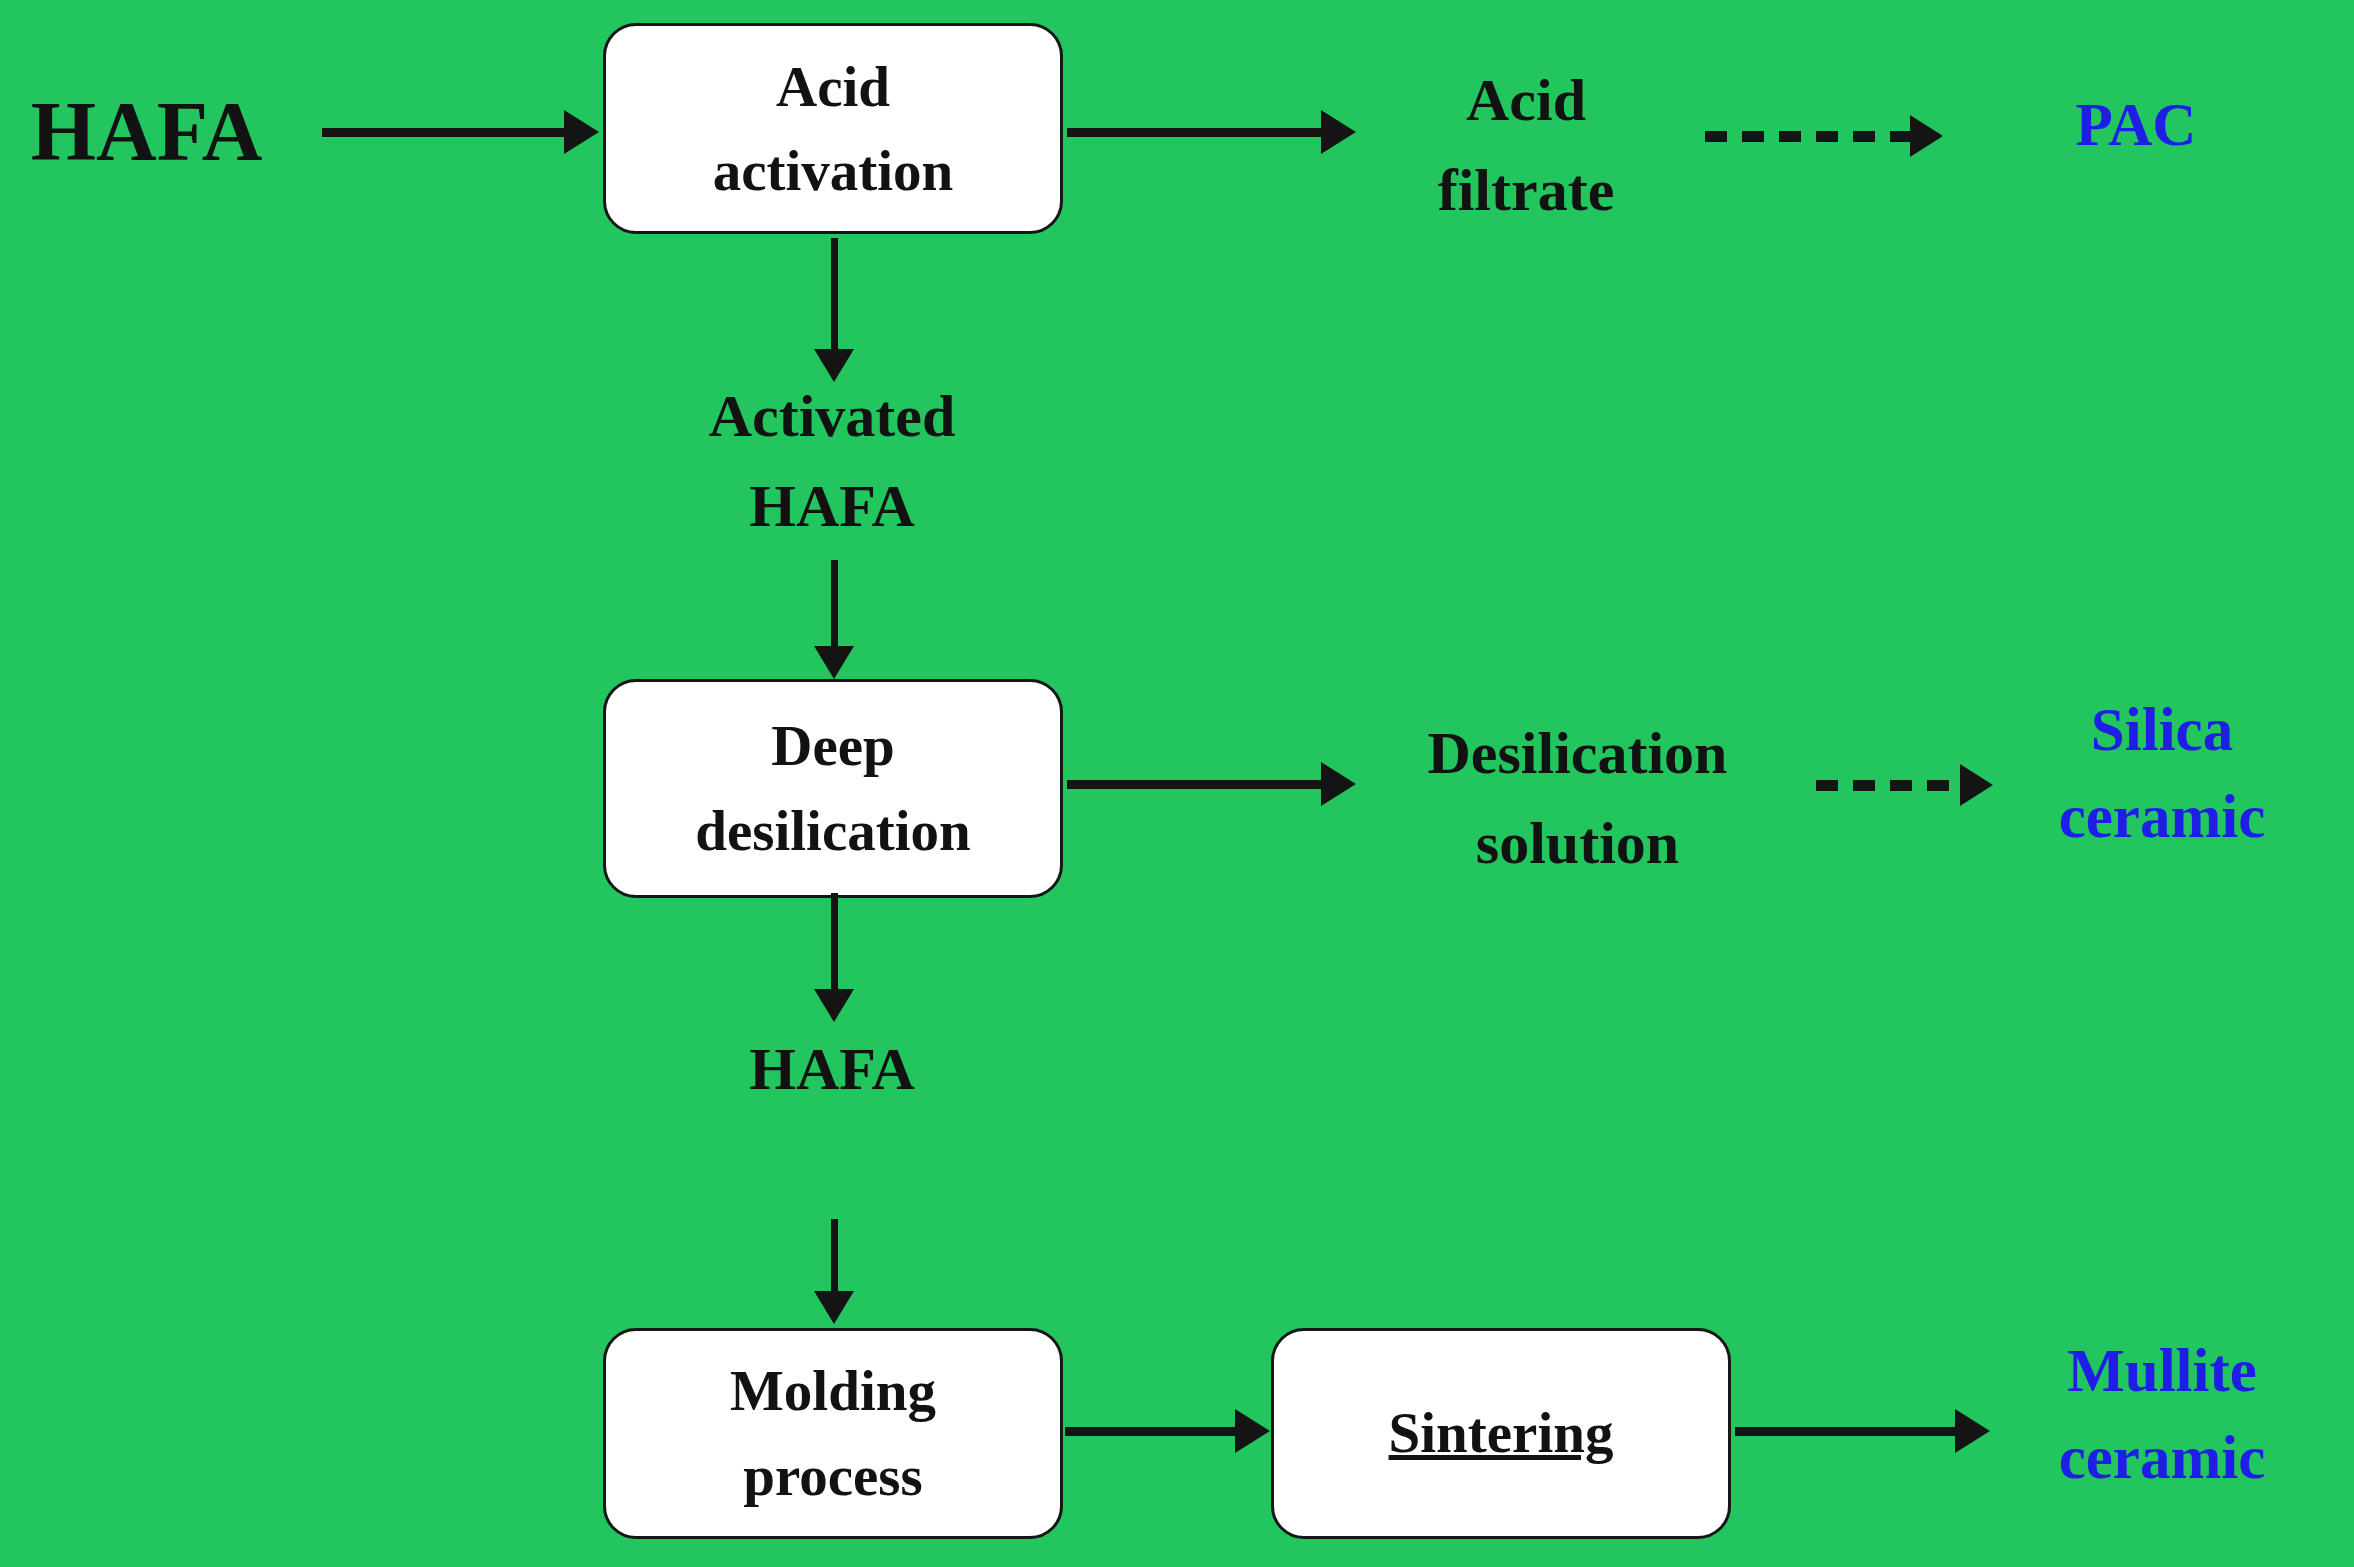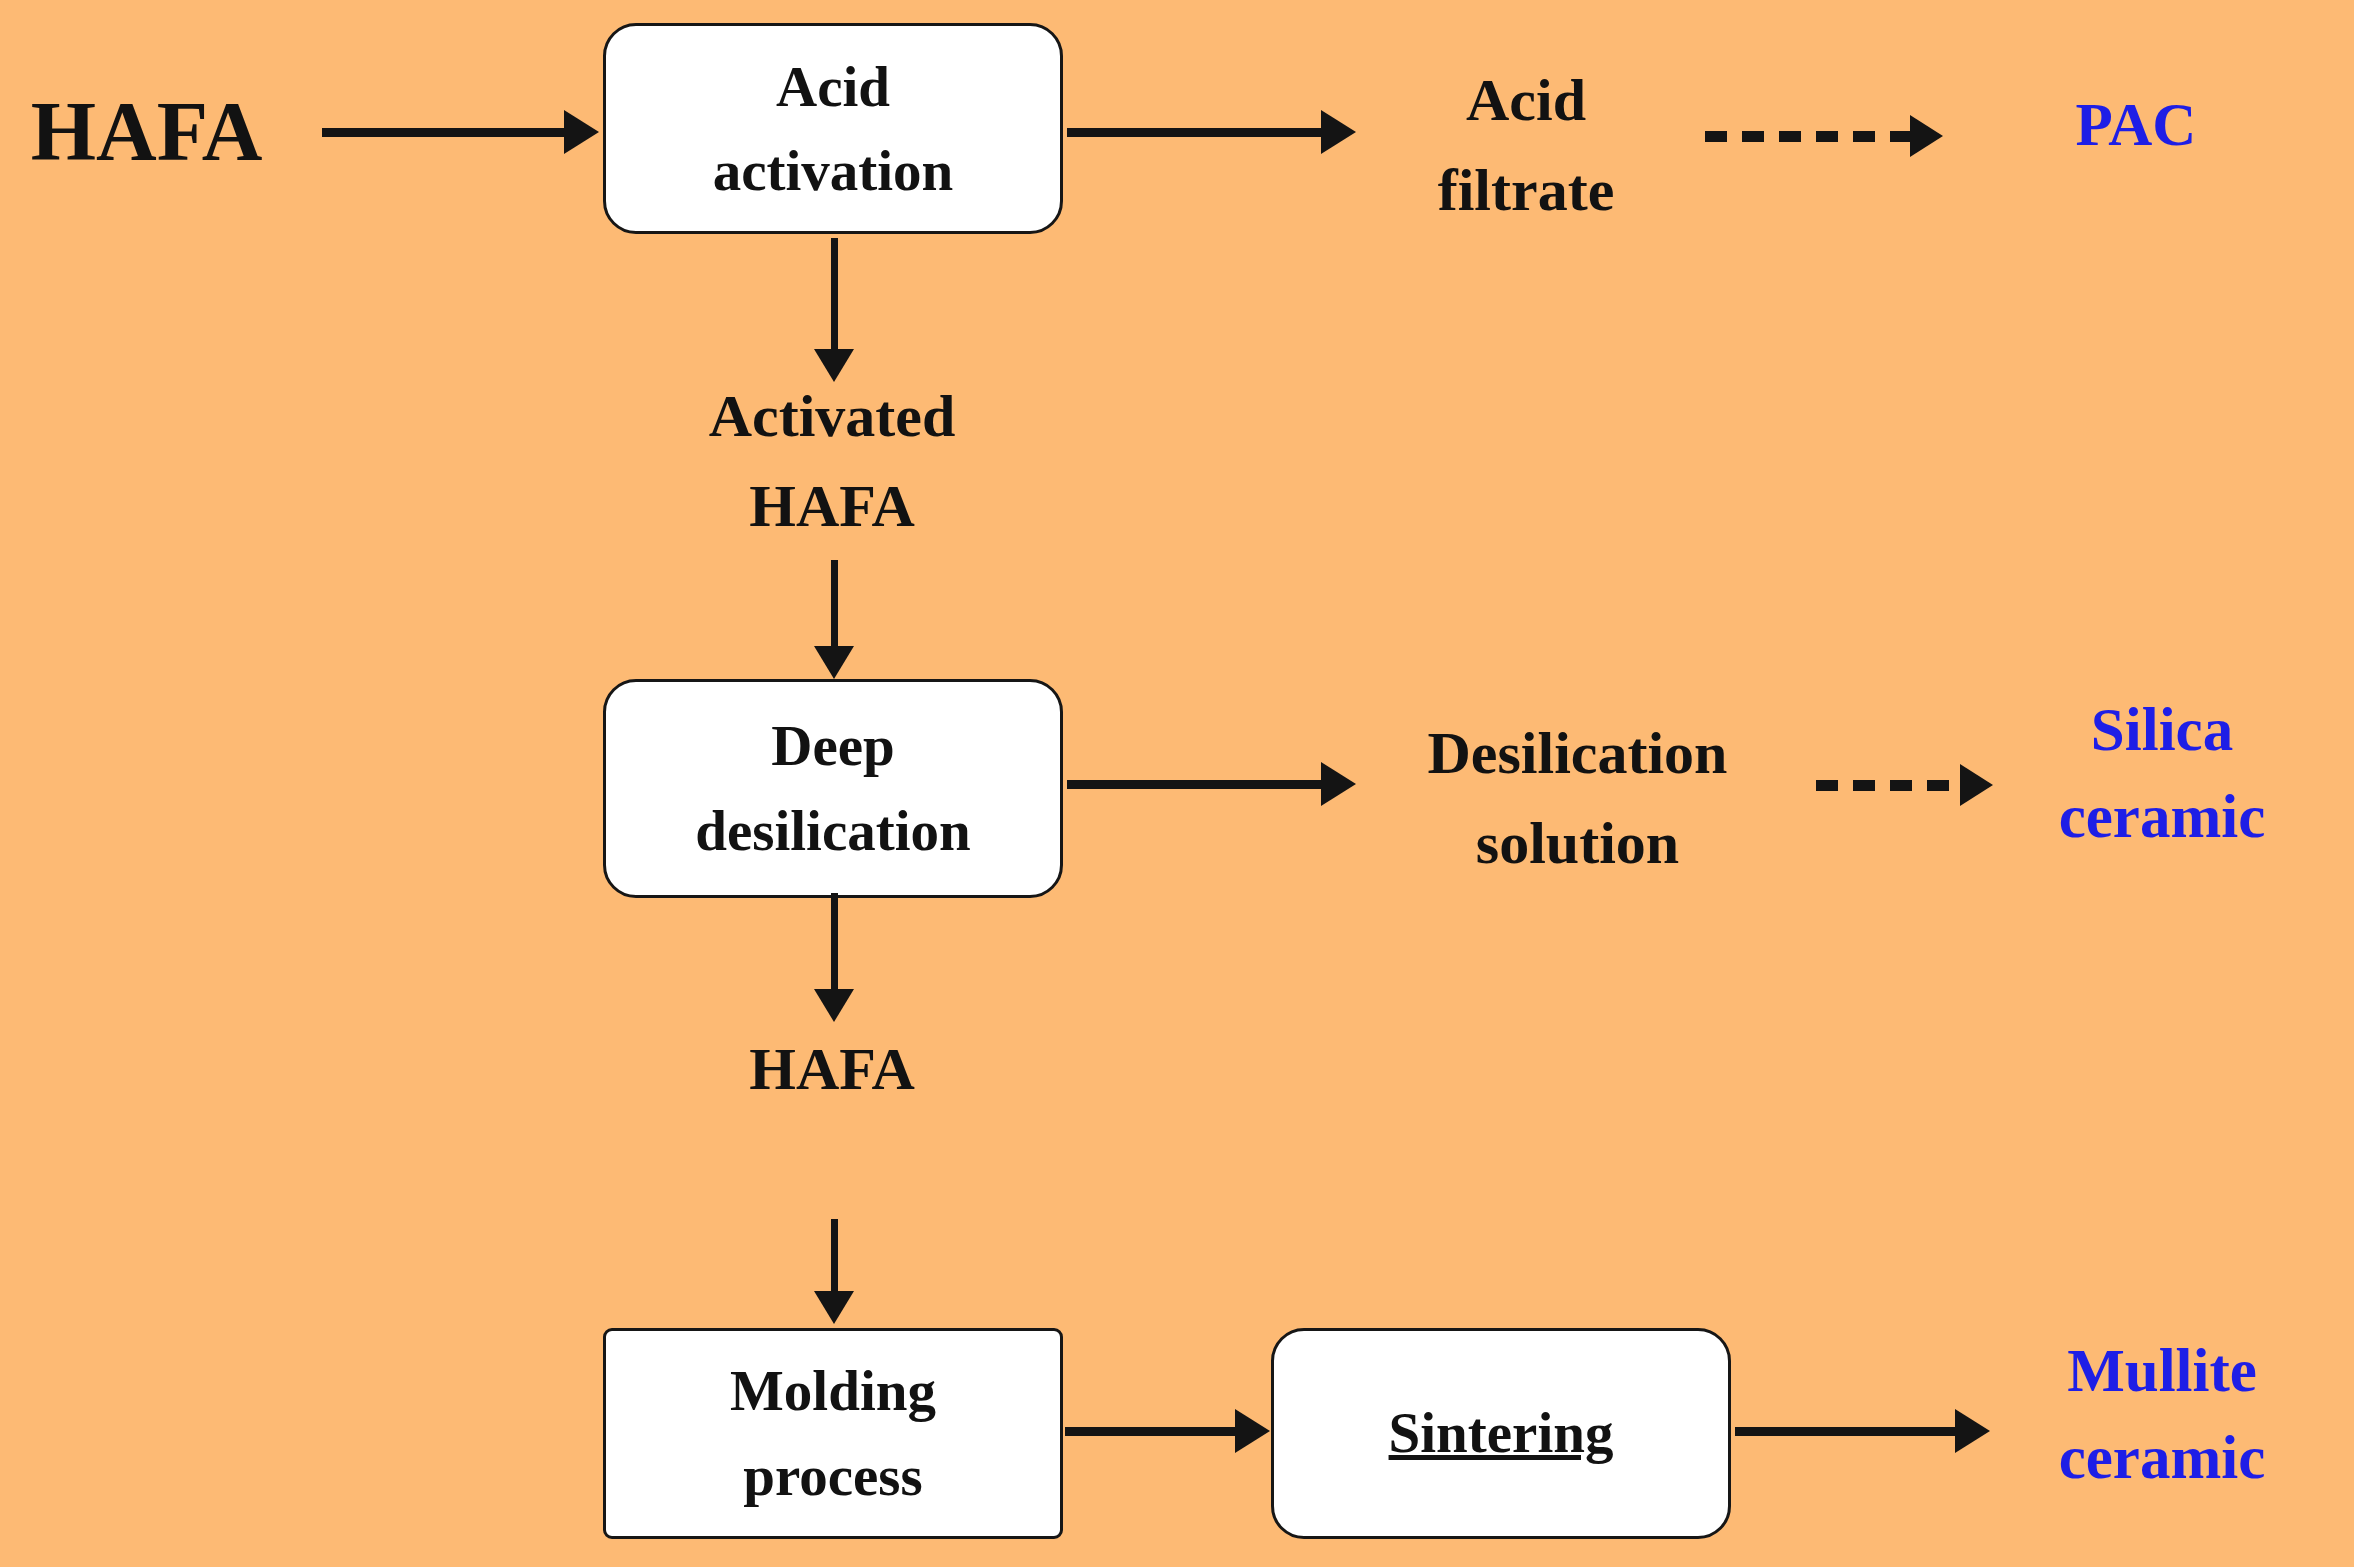--- a/index.html
+++ b/index.html
@@ -1,19 +1,19 @@
 <!DOCTYPE html>
 <html><head>
 <meta charset="utf-8">
 <style>
   html,body{margin:0;padding:0;background:#ffffff;}
   .flow-canvas{
     position:relative;
     width:2354px;height:1567px;
-    background:#fdba74;
+    background:#22c55e;
     font-family:"Liberation Serif","DejaVu Serif",serif;
     overflow:hidden;
   }
   
   .txt{
     position:absolute;
     text-align:center;
     font-weight:700;
     color:#121212;
     display:block;
@@ -133,21 +133,21 @@
   </div>
 
   <div class="arr-v" style="left:831px;top:893px;height:96px;"></div>
 
   <div class="txt size-l" style="left:588px;top:1024px;width:488px;">
     <span class="ln">HAFA</span>
   </div>
 
   <div class="arr-v" style="left:831px;top:1219px;height:72px;"></div>
 
-  <div class="box" style="left:603px;top:1328px;width:460px;height:211px;border-radius:9px;">
+  <div class="box" style="left:603px;top:1328px;width:460px;height:211px;">
     <span class="ln">Molding</span>
     <span class="ln">process</span>
   </div>
 
   <div class="arr-h" style="left:1065px;top:1427px;width:170px;"></div>
 
   <div class="box" style="left:1271px;top:1328px;width:460px;height:211px;text-decoration:underline;">
     <span class="ln">Sintering</span>
   </div>
 

